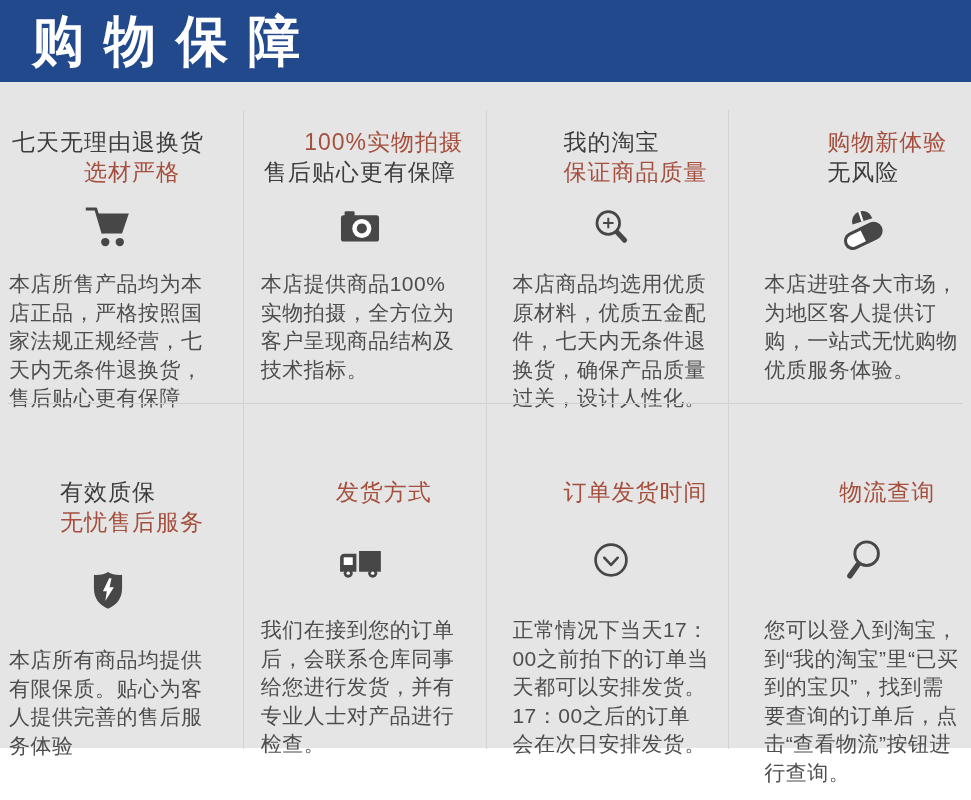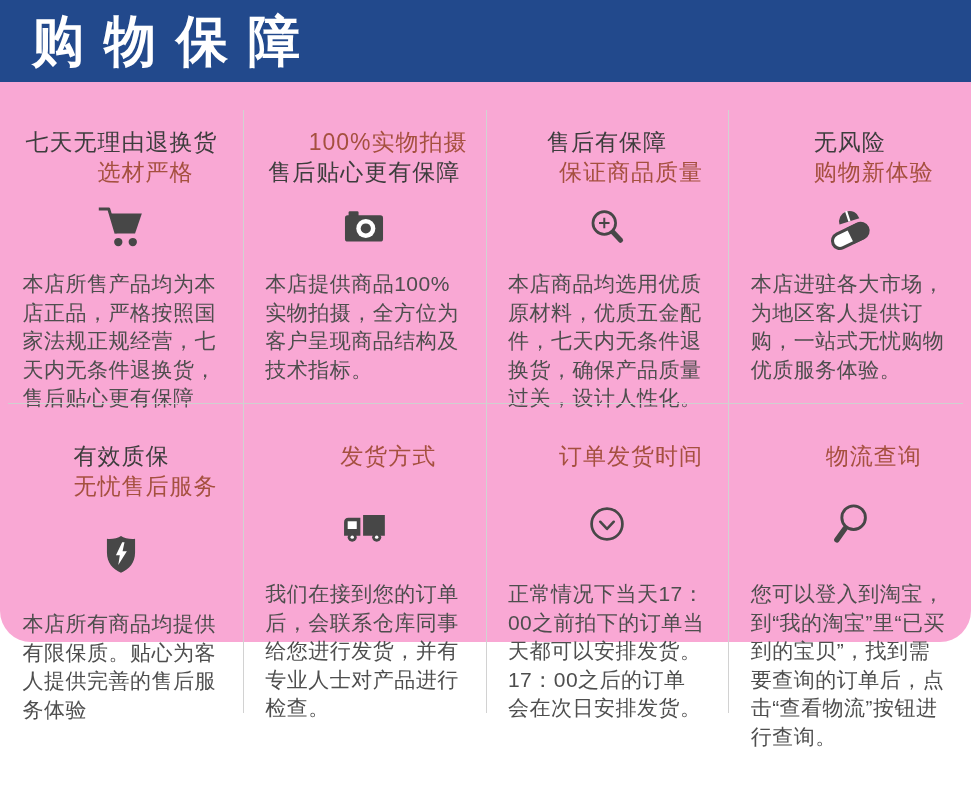--- a/index.html
+++ b/index.html
@@ -2,39 +2,40 @@
 <html><head>
 <meta charset="utf-8">
 <style>
   * { margin:0; padding:0; box-sizing:border-box; }
   html,body { background:#ffffff; }
   body {
     width:971px; height:800px; overflow:hidden;
     font-family:"Liberation Sans","DejaVu Sans",sans-serif;
     color:#4e4e4e;
   }
-  .page { width:971px; height:642px; background:#f9a8d4; position:relative;border-radius:31px; }
+  .page { width:971px; height:748px; background:#e5e5e5; position:relative; }
 
   
   .banner {
     height:82px; background:#22498c;
     display:flex; align-items:center;
   }
   .banner h1 {
     color:#ffffff; font-size:52px; font-weight:900;
     letter-spacing:20px; padding-left:32px; line-height:1;
     transform:scaleY(1.06); transform-origin:left center;
   }
 
   
   .grid {
     position:relative; margin-top:28px;
     display:grid;
     grid-template-columns:repeat(4,1fr);
     grid-template-rows:293px 310px;
+    gap:36px;
   }
   .vline {
     position:absolute; top:0; bottom:0; width:1px;
     background:#d2d2d2; z-index:1;
   }
   .vline.v1 { left:25%; } .vline.v2 { left:50%; } .vline.v3 { left:75%; }
   .hline {
     position:absolute; top:293px; left:8px; right:8px; height:1px;
     background:#d0d0d0; z-index:1;
   }
@@ -93,36 +94,36 @@
           <rect class="ic-fill" x="15" y="13.5" width="11" height="8" rx="1.5"></rect>
           <rect class="ic-fill" x="11" y="18" width="42" height="29" rx="3"></rect>
           <circle cx="34" cy="32.5" r="10.5" fill="#ffffff"></circle>
           <circle class="ic-fill" cx="34" cy="32.5" r="5.6"></circle>
         </svg>
       </div>
       <p class="body">本店提供商品100%实物拍摄，全方位为客户呈现商品结构及技术指标。</p>
     </section>
 
     <section class="cell">
-      <div class="t t-dark">售后有保障</div>
+      <div class="t t-dark">我的淘宝</div>
       <div class="t t-red">保证商品质量</div>
       <div class="icon">
         <svg viewBox="0 0 64 64">
           <circle class="ic-stroke" stroke-width="3" cx="29" cy="26.5" r="12.5"></circle>
           <line class="ic-stroke" stroke-width="2.2" x1="23.2" y1="26.5" x2="34.8" y2="26.5"></line>
           <line class="ic-stroke" stroke-width="2.2" x1="29" y1="20.7" x2="29" y2="32.3"></line>
           <line class="ic-stroke" stroke-width="5.5" stroke-linecap="round" x1="38.5" y1="36.5" x2="47" y2="45.5"></line>
         </svg>
       </div>
       <p class="body">本店商品均选用优质原材料，优质五金配件，七天内无条件退换货，确保产品质量过关，设计人性化。</p>
     </section>
 
     <section class="cell">
+      <div class="t t-red">购物新体验</div>
       <div class="t t-dark">无风险</div>
-      <div class="t t-red">购物新体验</div>
       <div class="icon">
         <svg viewBox="0 0 64 64">
           <g transform="rotate(-18 30 22)">
             <path class="ic-fill" d="M19 25 a11.5 11.5 0 0 1 23 0 Z"></path>
             <line x1="30.5" y1="13" x2="30.5" y2="25" stroke="#ffffff" stroke-width="2.4"></line>
           </g>
           <g transform="rotate(-26 32 40)">
             <rect x="11" y="32.5" width="42" height="16.5" rx="8.25" fill="#ffffff" stroke="#474747" stroke-width="3.4"></rect>
             <path class="ic-fill" d="M32 31 h13 a9.9 9.9 0 0 1 0 19.5 h-13 Z"></path>
           </g>

